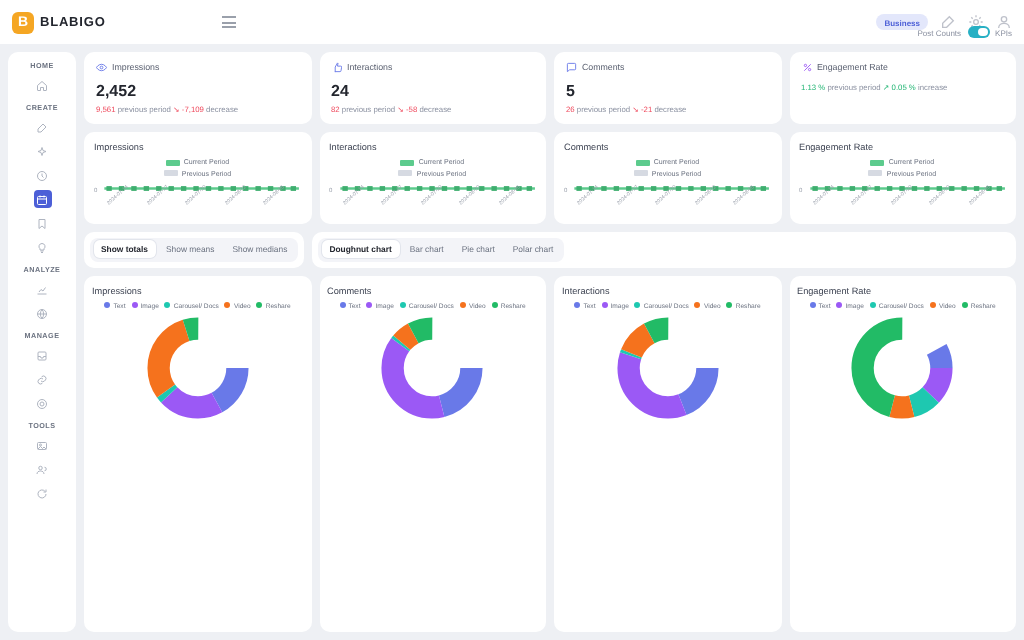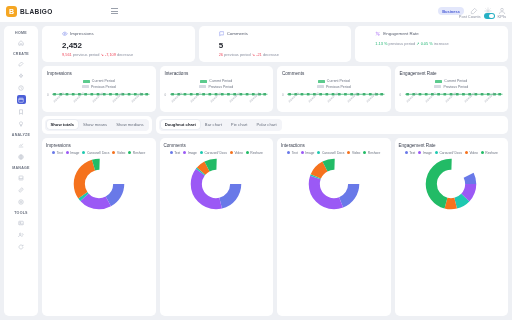--- a/index.html
+++ b/index.html
@@ -65,21 +65,21 @@
     justify-content: center; border-radius: 2px; color: #aeb4c0;
   }
   .side-icon.active { background: #4c5fd7; color: #fff; }
   .side-icon svg { width: 6px; height: 6px; display: block; }
 
   .content { flex: 1; display: flex; flex-direction: column; gap: 4px; min-width: 0; }
 
   .row { display: flex; gap: 4px; }
   .card {
     background: #fff; border-radius: 5px; flex: 1; min-width: 0;
-    padding: 5px 20px;
+    padding: 5px 6px;
   }
 
   
   .kpi-head { display: flex; align-items: center; gap: 2.5px; margin-bottom: 4px; }
   .kpi-head svg { width: 5.5px; height: 5.5px; display: block; }
   .kpi-title { font-size: 4.4px; color: #5a6070; }
   .kpi-value { font-size: 8px; font-weight: bold; color: #23262e; margin-bottom: 2px; }
   .kpi-sub { font-size: 3.9px; line-height: 1.45; }
   .kpi-prev { color: #ef4b5e; }
   .kpi-prev.up { color: #21b573; }
@@ -286,20 +286,38 @@
         <div class="kpi-value">2,452</div>
         <div class="kpi-sub">
           <span class="kpi-prev">9,561</span>
           <span class="kpi-muted">previous period</span>
           <span class="kpi-delta">↘</span>
           <span class="kpi-delta">-7,109</span>
           <span class="kpi-muted">decrease</span>
         </div>
       </div>
 
+      <div class="card">
+        <div class="kpi-head">
+          <span>
+            <svg viewBox="0 0 24 24" fill="none" stroke="#6979e8" stroke-width="2">
+                <path d="M7 22V11l5-9 1 1-1 6h7a2 2 0 012 2.3l-1.4 8A2 2 0 0117.6 21H7z"></path>
+              </svg>
+          </span>
+          <span class="kpi-title">Interactions</span>
+        </div>
+        <div class="kpi-value">24</div>
+        <div class="kpi-sub">
+          <span class="kpi-prev">82</span>
+          <span class="kpi-muted">previous period</span>
+          <span class="kpi-delta">↘</span>
+          <span class="kpi-delta">-58</span>
+          <span class="kpi-muted">decrease</span>
+        </div>
+      </div>
 
       <div class="card">
         <div class="kpi-head">
           <span>
             <svg viewBox="0 0 24 24" fill="none" stroke="#6979e8" stroke-width="2">
                 <path d="M21 15a2 2 0 01-2 2H8l-5 4V5a2 2 0 012-2h14a2 2 0 012 2z"></path>
               </svg>
           </span>
           <span class="kpi-title">Comments</span>
         </div>

